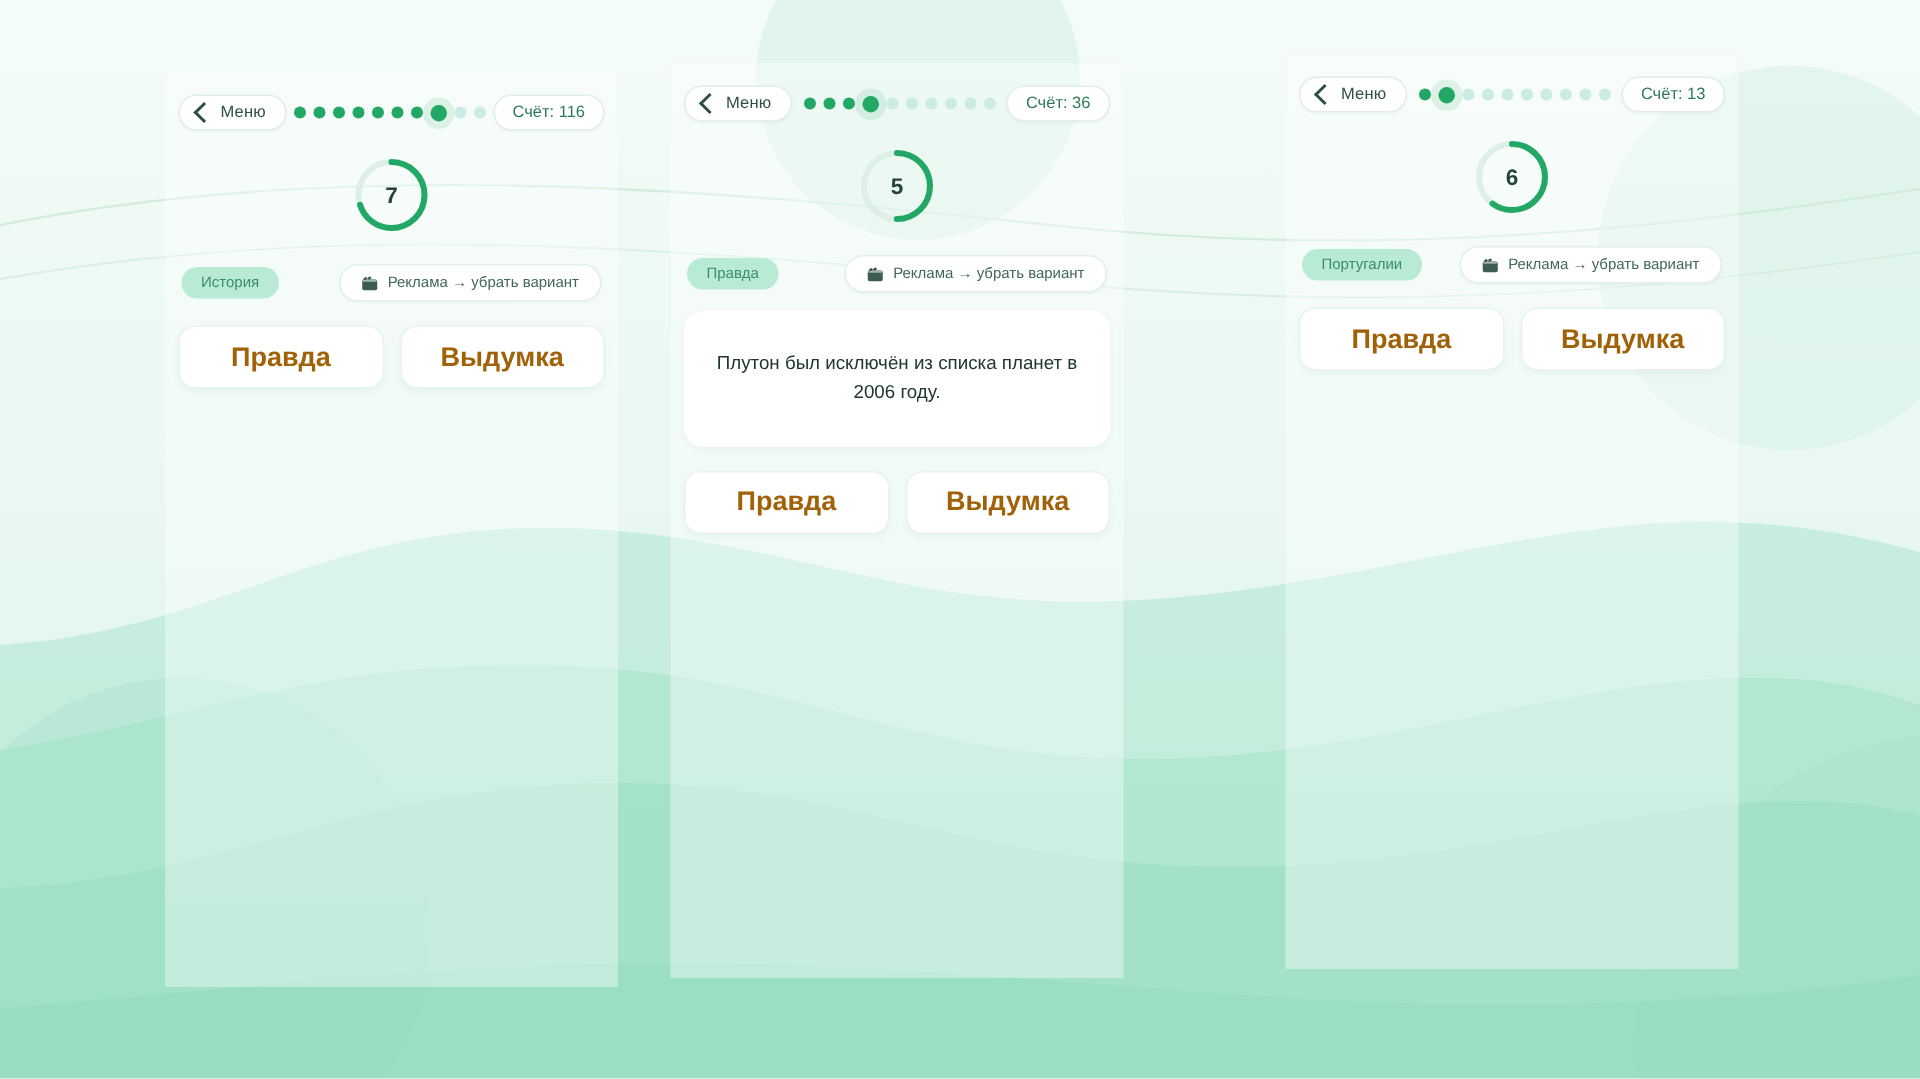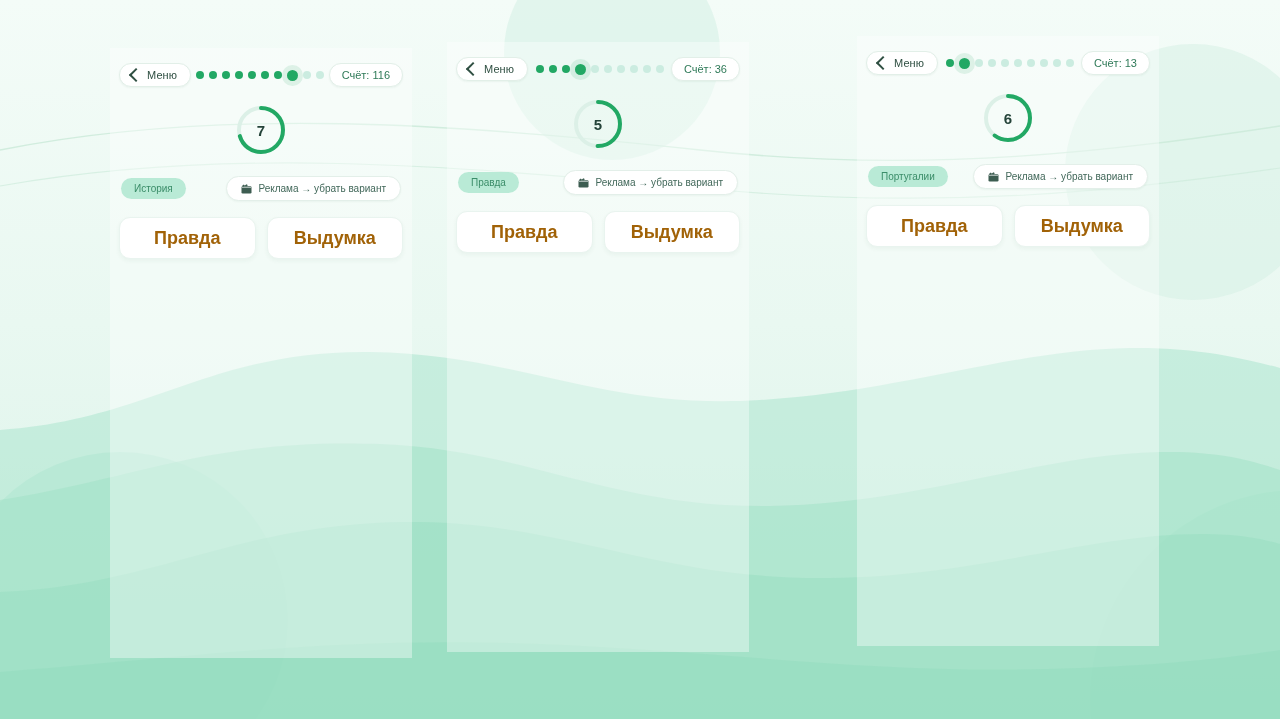--- a/index.html
+++ b/index.html
@@ -345,20 +345,23 @@
               <rect x="0.5" y="2.5" width="11" height="8" rx="1.3" fill="#3d5d51"></rect>
               <path d="M1 2.3 L3 0.6 L4.4 1.9 L2.4 3.4 Z" fill="#3d5d51"></path>
               <path d="M4.1 1.7 L6.1 0.2 L7.5 1.5 L5.5 3 Z" fill="#3d5d51"></path>
               <rect x="0.9" y="3.2" width="10.2" height="0.8" fill="#ffffff" opacity="0.85"></rect>
             </svg>
           </span>
           <span>Реклама → убрать вариант</span>
         </div>
       </div>
 
+      <div class="q-card">
+        <div class="q-text">Плутон был исключён из списка планет в 2006 году.</div>
+      </div>
 
       <div class="answers">
             <button class="ans-btn">Правда</button>
             <button class="ans-btn">Выдумка</button>
           </div>
     </div>
   </div>
       <div class="panel p3">
     <div class="panel-inner">
       <div class="topbar">

